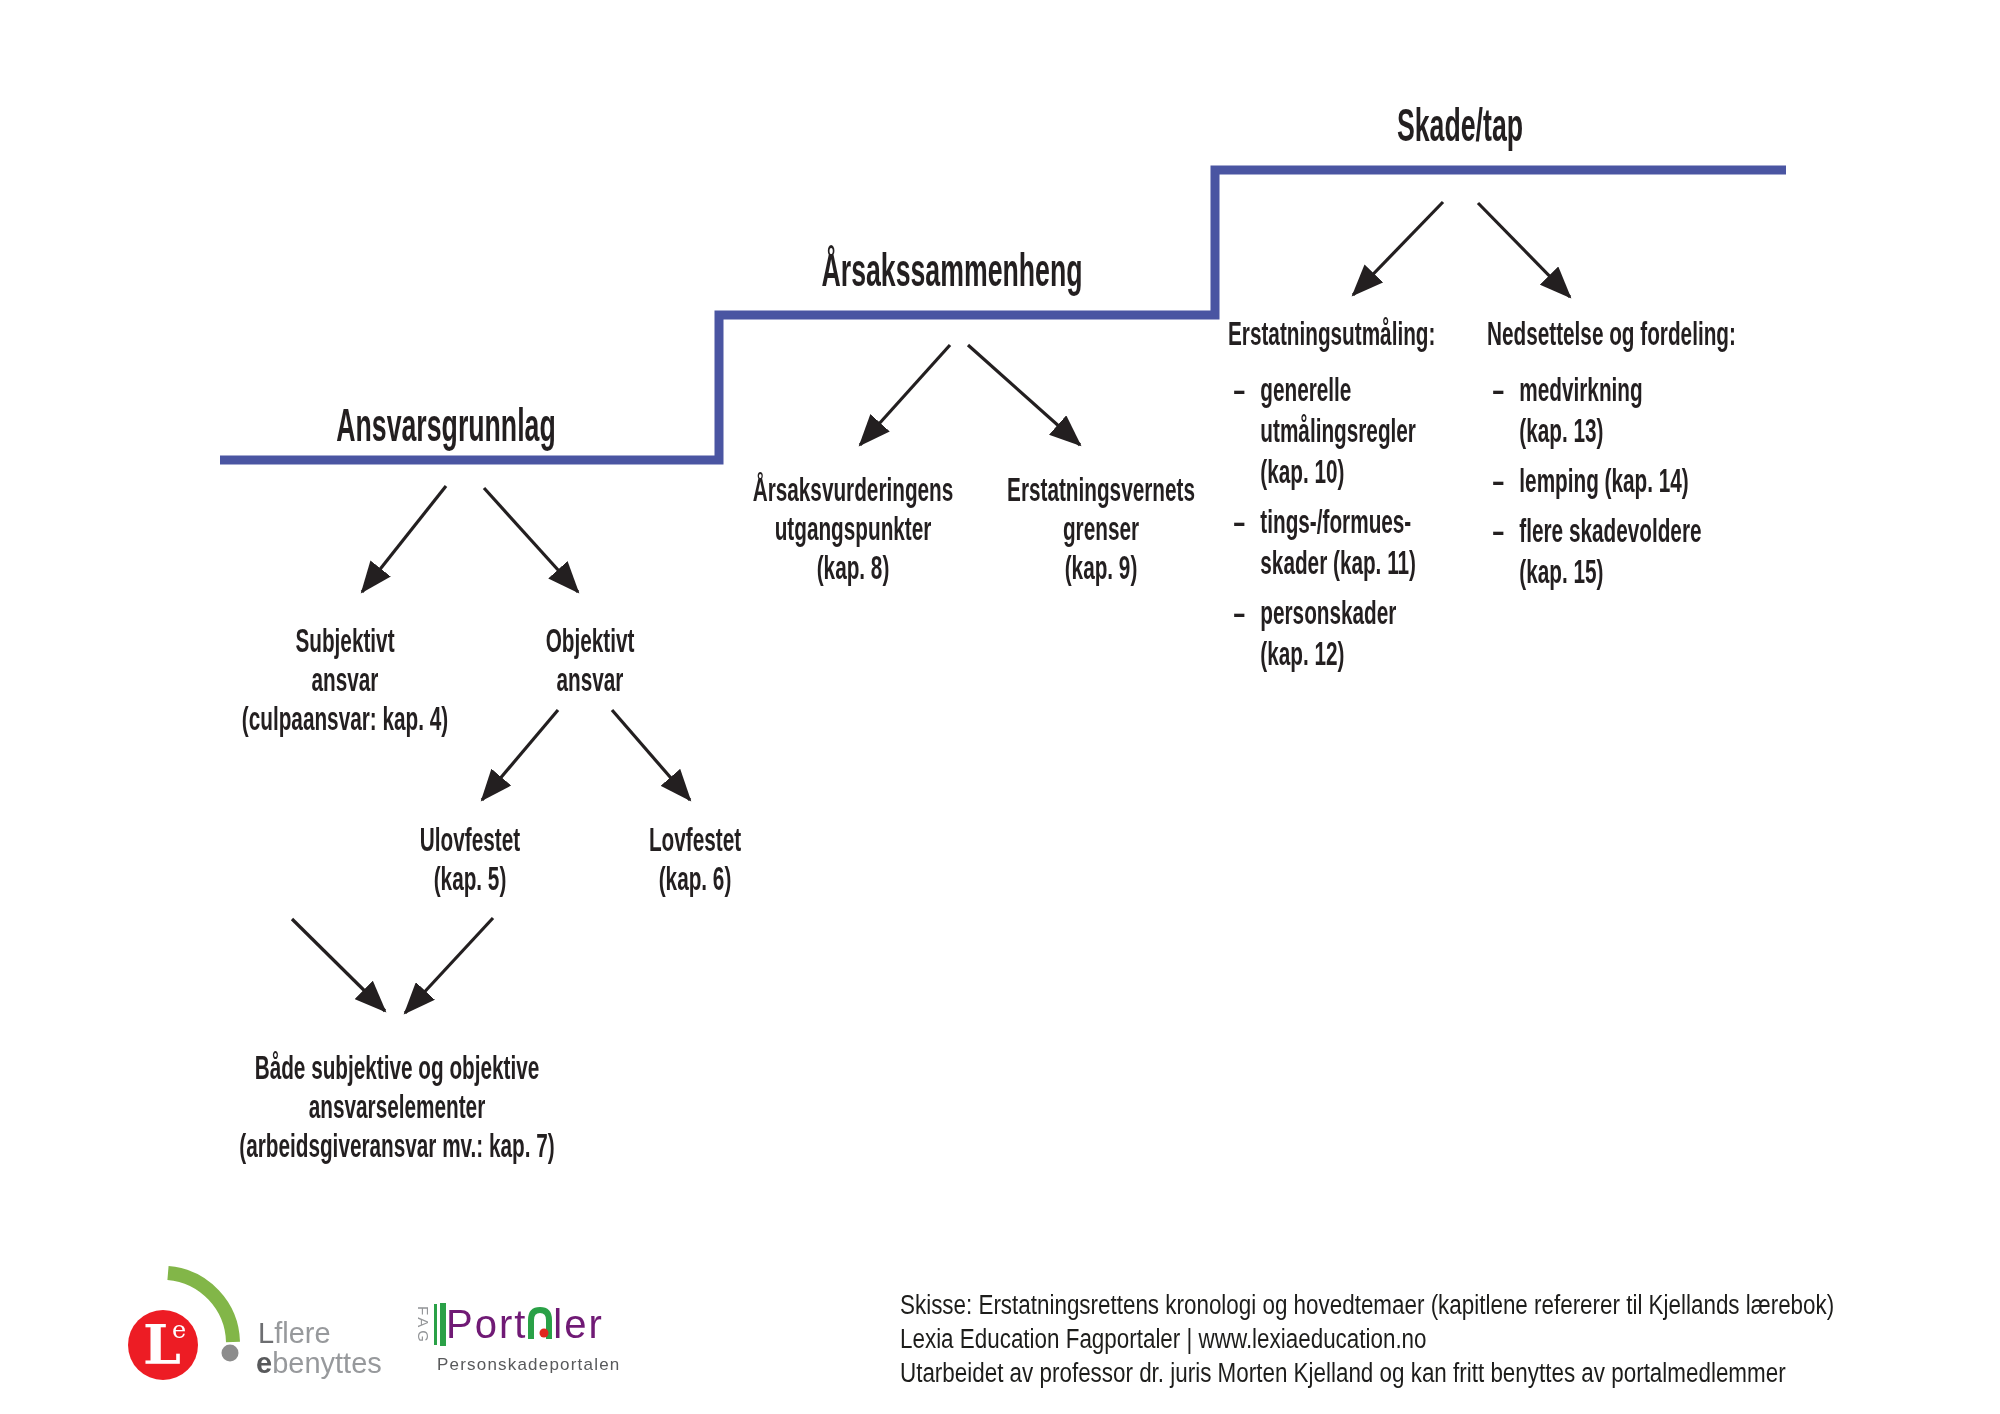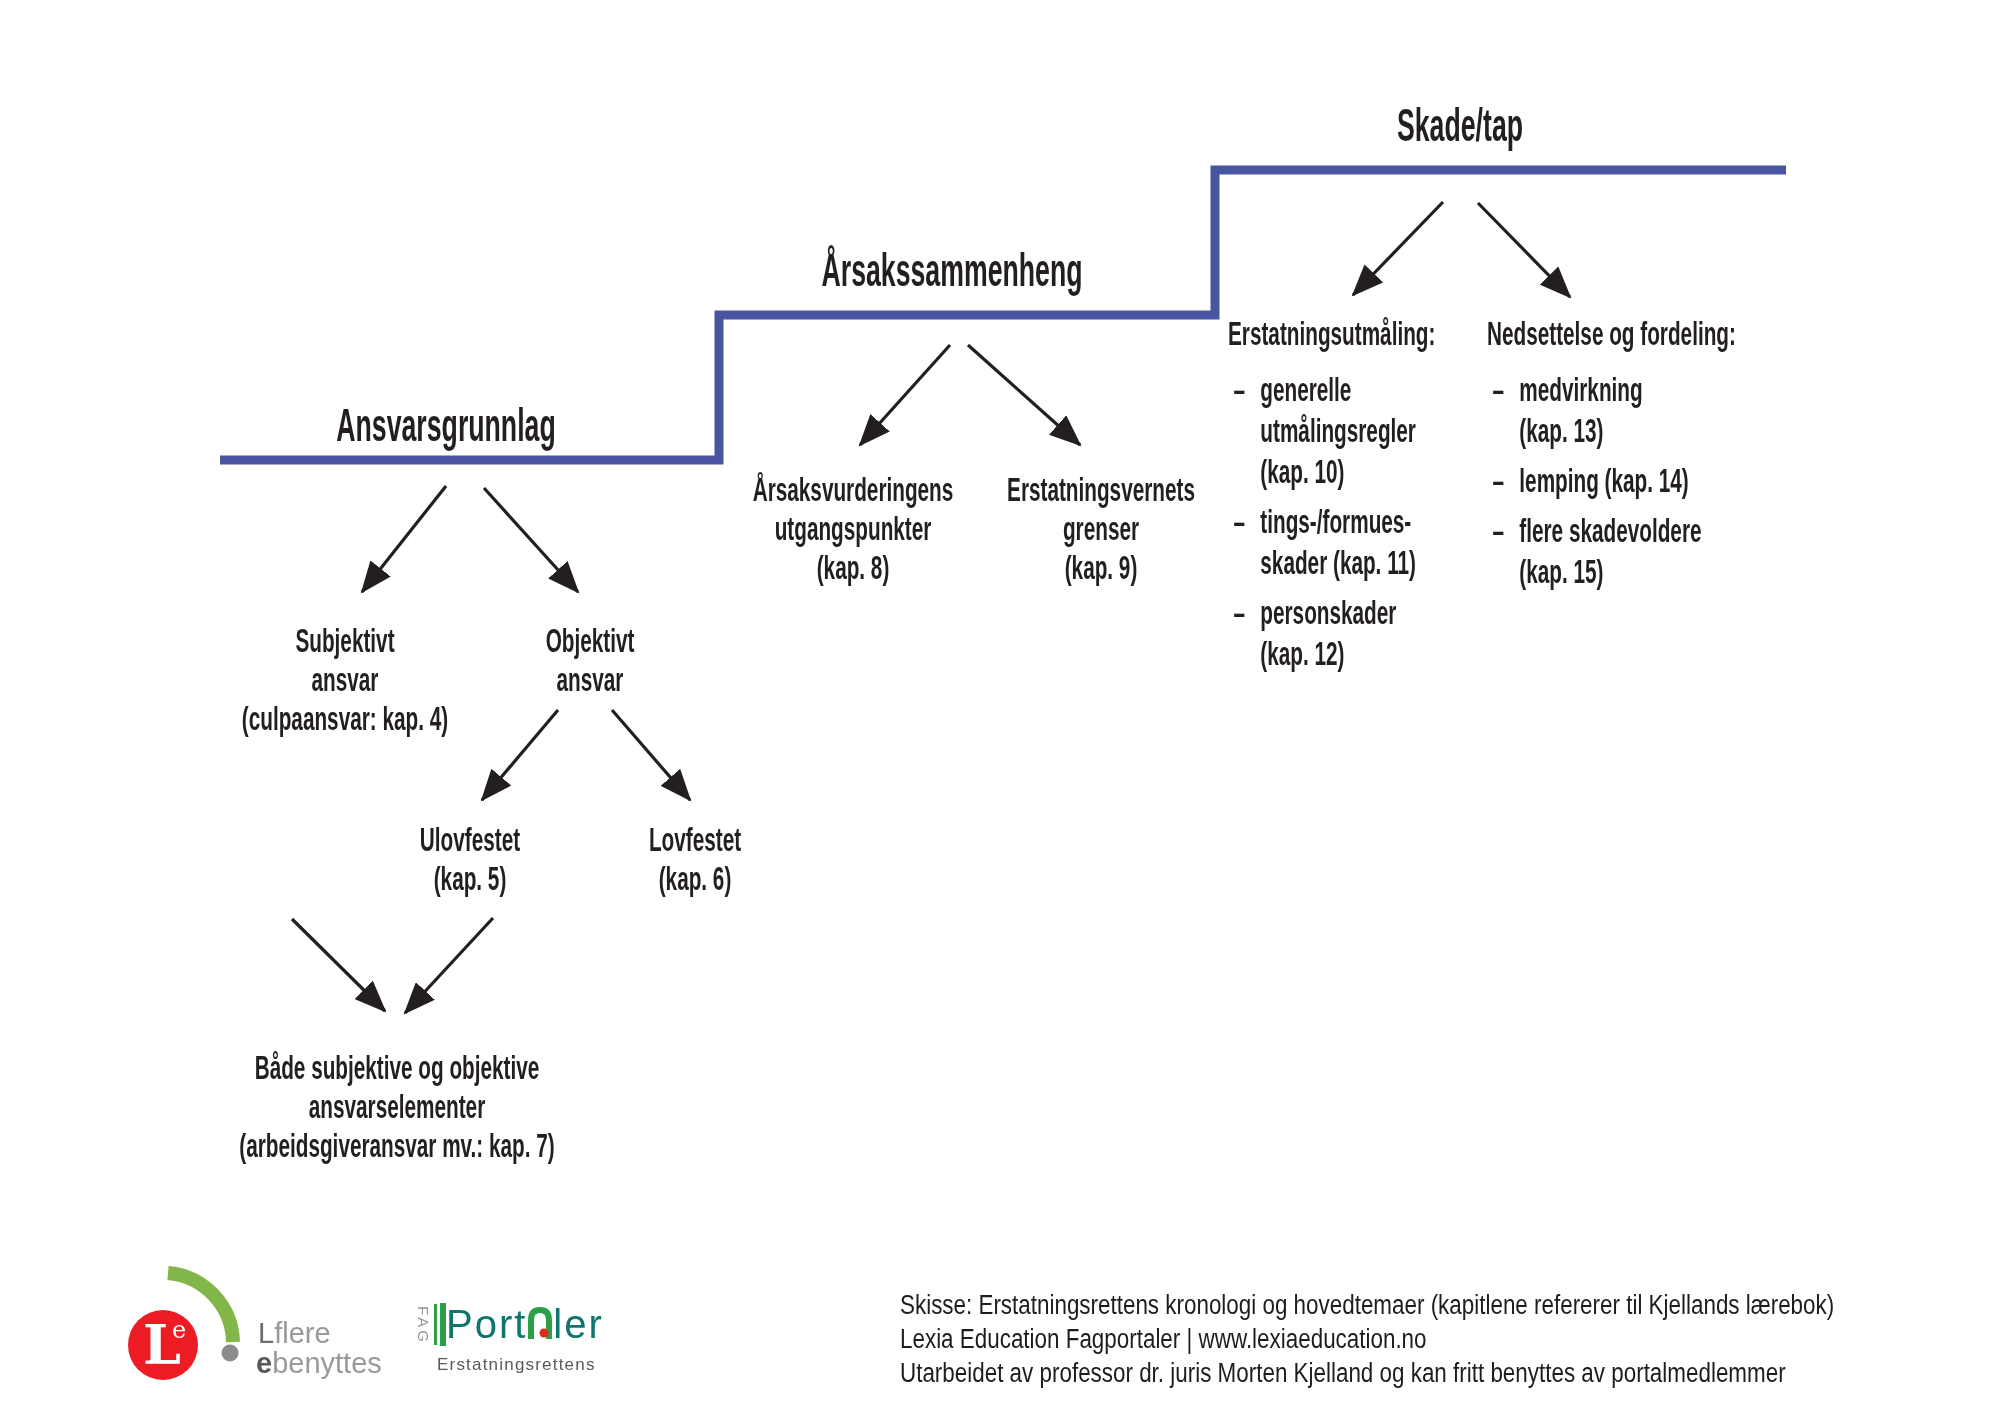--- a/index.html
+++ b/index.html
@@ -30,21 +30,21 @@
   .lexia-sub{position:absolute;left:256px;top:1348px;font-size:29px;line-height:30px;color:#97999c;white-space:nowrap;}
   .lexia-name .first{color:#6d6e71;}
   .lexia-sub .first{color:#58595b;font-weight:700;}
   .fag-vert{
     position:absolute;left:432px;top:1306px;font-size:15px;letter-spacing:3px;color:#939598;
     transform:rotate(90deg);transform-origin:0 0;white-space:nowrap;
   }
   .fag-bar{position:absolute;background:#2aa147;}
   .fag-bar.b1{left:434px;top:1304px;width:3px;height:41px;}
   .fag-bar.b2{left:440px;top:1303px;width:6px;height:43px;}
-  .wordmark{position:absolute;left:446px;top:1302px;font-size:40px;line-height:44px;letter-spacing:2px;color:#0f766e;white-space:nowrap;text-align:center;}
+  .wordmark{position:absolute;left:446px;top:1302px;font-size:40px;line-height:44px;letter-spacing:2px;color:#701a75;white-space:nowrap;text-align:center;}
   .wordmark .arch{display:inline-block;vertical-align:-1px;}
   .fag-subtitle{position:absolute;left:437px;top:1355px;font-size:17px;letter-spacing:1.2px;color:#58595b;white-space:nowrap;}
 </style>
 </head>
 <body>
 
 <div class="canvas">
 
   <svg class="lines" width="2000" height="1414" viewBox="0 0 2000 1414">
     <defs>
@@ -170,21 +170,21 @@
   <div class="lexia-name"><span class="first">L</span><span>flere</span></div>
   <div class="lexia-sub"><span class="first">e</span><span>benyttes</span></div>
 
   <div class="fag-vert">FAG</div>
   <div class="fag-bar b1"></div>
   <div class="fag-bar b2"></div>
   <div class="wordmark"><span>Port</span><svg class="arch" width="26" height="33" viewBox="0 0 26 33">
         <path d="M4,33 V14 Q4,4 13,4 Q22,4 22,14 V33" fill="none" stroke="#2aa147" stroke-width="6"></path>
         <circle cx="17" cy="27" r="4.5" fill="#e0271f"></circle>
      </svg><span>ler</span></div>
-  <div class="fag-subtitle">Erstatningsrettens</div>
+  <div class="fag-subtitle">Personskadeportalen</div>
 
   <div class="caption">
     <div>Skisse: Erstatningsrettens kronologi og hovedtemaer (kapitlene refererer til Kjellands lærebok)</div>
     <div>Lexia Education Fagportaler | www.lexiaeducation.no</div>
     <div>Utarbeidet av professor dr. juris Morten Kjelland og kan fritt benyttes av portalmedlemmer</div>
   </div>
 
 </div>
 
 </body></html>

